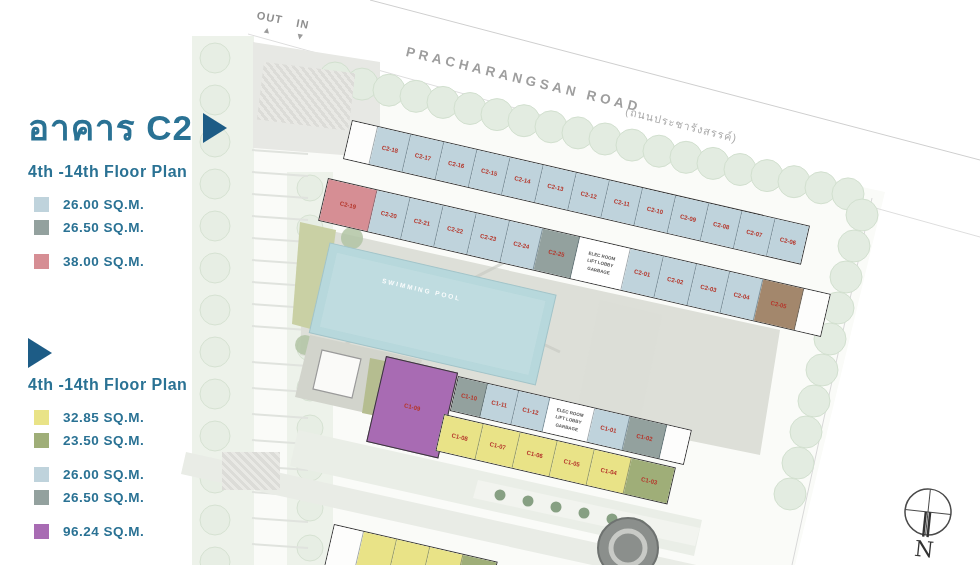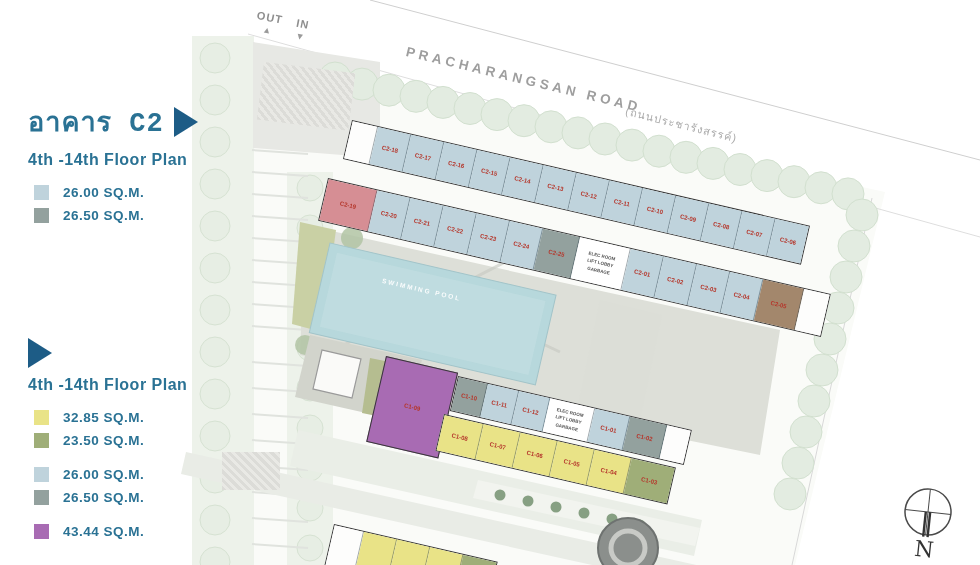--- a/index.html
+++ b/index.html
@@ -3,21 +3,21 @@
 <meta charset="utf-8">
 <style>
   html,body{margin:0;padding:0;background:#fff;}
   #stage{position:relative;width:980px;height:565px;overflow:hidden;background:#fff;
          font-family:"Liberation Sans",sans-serif;}
   svg{position:absolute;left:0;top:0;}
 
   
   .legend{position:absolute;left:28px;width:190px;}
   .lg-title-row{display:flex;align-items:center;gap:10px;}
-  .lg-title{font-size:27px;font-weight:bold;color:#2a7294;letter-spacing:1px;white-space:nowrap;font-family:Liberation Mono, monospace;}
+  .lg-title{font-size:35px;font-weight:bold;color:#2a7294;letter-spacing:1px;white-space:nowrap;}
   .lg-arrow{width:0;height:0;border-top:15px solid transparent;border-bottom:15px solid transparent;
             border-left:24px solid #1d5c86;}
   .lg-sub{font-size:16px;font-weight:bold;color:#2a7294;margin-top:8px;letter-spacing:.5px;}
   .lg-items{margin-top:12px;}
   .lg-row{display:flex;align-items:center;height:23px;}
   .lg-sw{width:15px;height:15px;margin:0 14px 0 6px;flex:0 0 15px;}
   .lg-lab{font-size:13.5px;font-weight:bold;color:#2a7294;letter-spacing:.5px;}
   .lg-gap{height:11px;}
 
   
@@ -376,20 +376,24 @@
     <div class="lg-items">
         <div class="lg-row">
           <span class="lg-sw" style="background: rgb(191, 211, 220);"></span>
           <span class="lg-lab">26.00 SQ.M.</span>
         </div>
         <div class="lg-row">
           <span class="lg-sw" style="background: rgb(147, 161, 158);"></span>
           <span class="lg-lab">26.50 SQ.M.</span>
         </div>
         <div class="lg-gap"></div>
+        <div class="lg-row">
+          <span class="lg-sw" style="background: rgb(214, 142, 148);"></span>
+          <span class="lg-lab">38.00 SQ.M.</span>
+        </div>
       </div>
   </div>
 
   <div class="legend" id="legend-c1" style="top:338px;">
     <div class="lg-title-row">
       <span class="lg-arrow"></span>
     </div>
     <div class="lg-sub">4th -14th Floor Plan</div>
     <div class="lg-items">
         <div class="lg-row">
@@ -405,18 +409,18 @@
           <span class="lg-sw" style="background: rgb(191, 211, 220);"></span>
           <span class="lg-lab">26.00 SQ.M.</span>
         </div>
         <div class="lg-row">
           <span class="lg-sw" style="background: rgb(147, 161, 158);"></span>
           <span class="lg-lab">26.50 SQ.M.</span>
         </div>
         <div class="lg-gap"></div>
         <div class="lg-row">
           <span class="lg-sw" style="background: rgb(168, 107, 179);"></span>
-          <span class="lg-lab">43.44 SQ.M.</span>
+          <span class="lg-lab">96.24 SQ.M.</span>
         </div>
       </div>
   </div>
 
 </div>
 
 </body></html>

